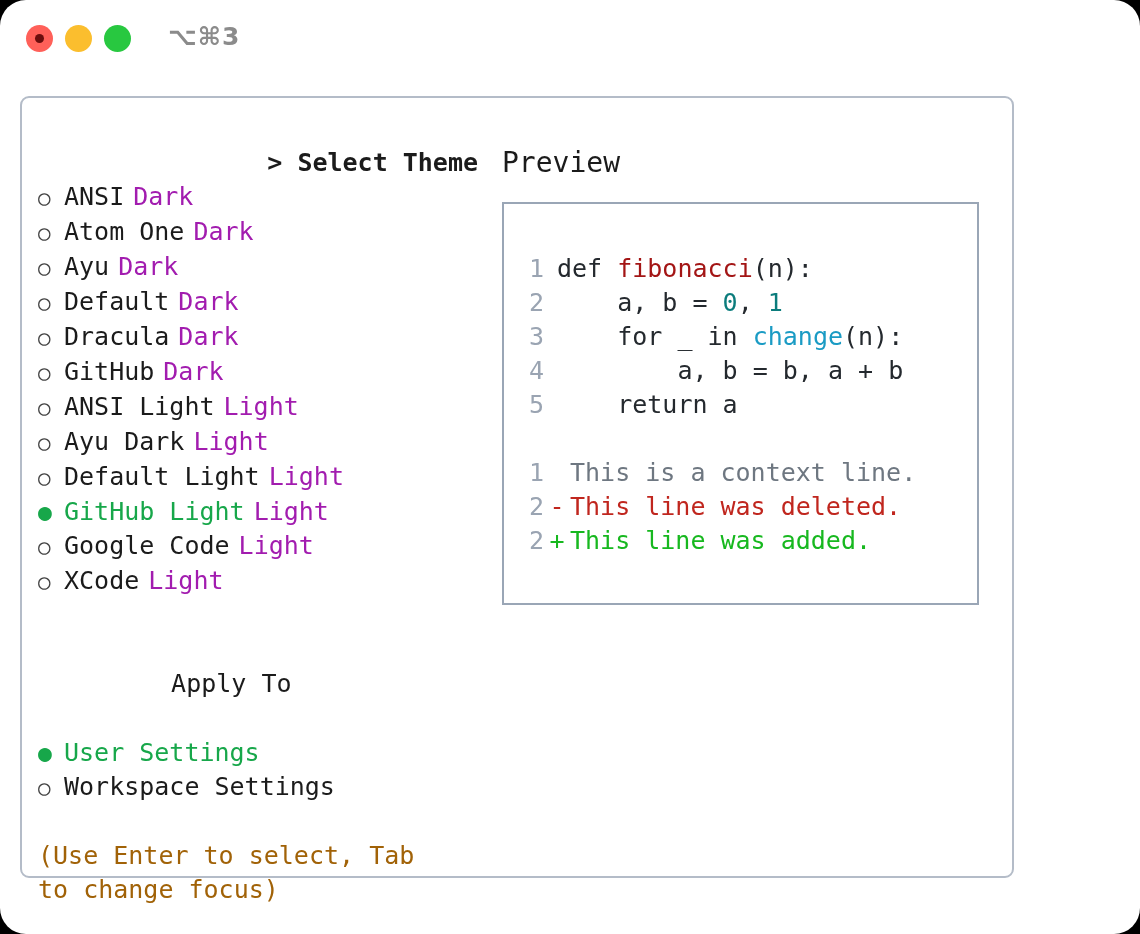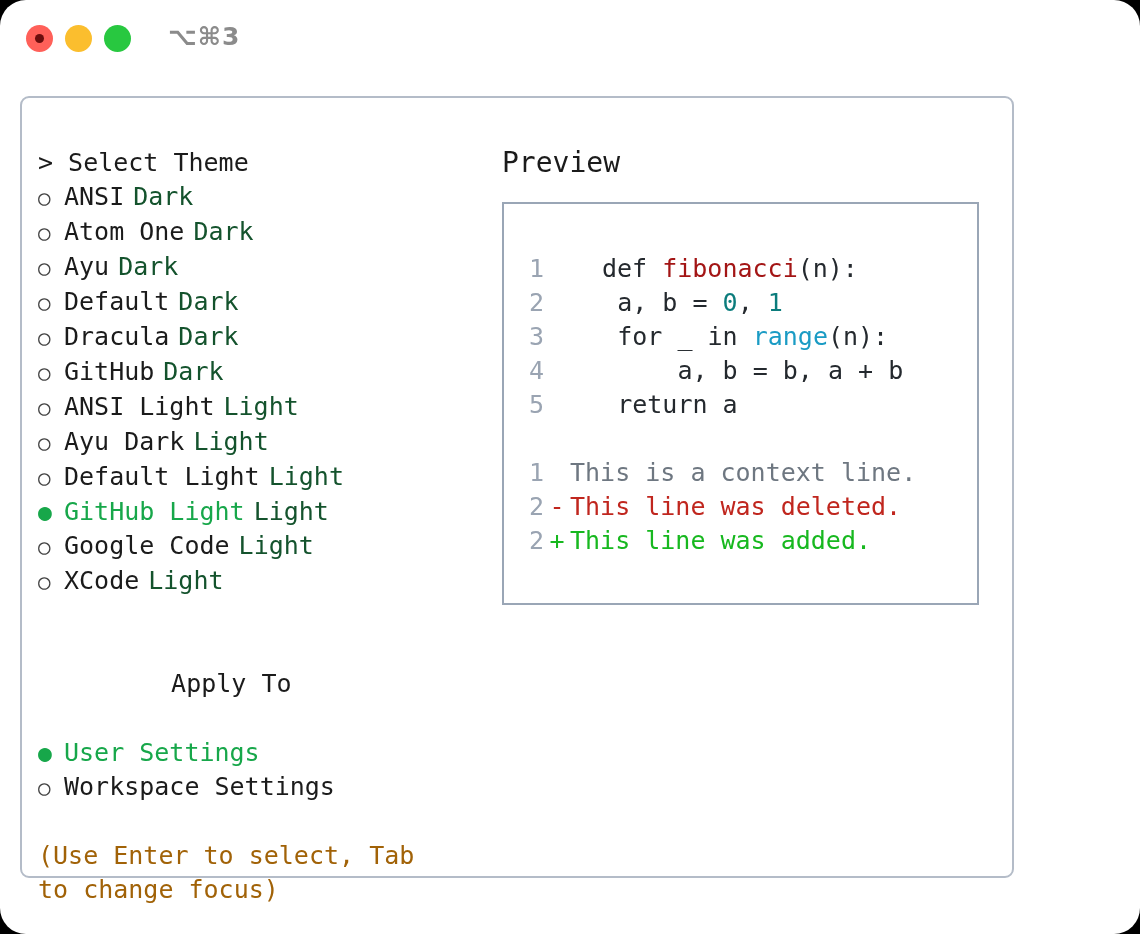--- a/index.html
+++ b/index.html
@@ -87,42 +87,42 @@
     top: 48px;
     width: 440px;
   }
 
   .panel-title {
     font-size: 25px;
     color: #1b1b1b;
     line-height: 34px;
     white-space: pre;
   }
-  .panel-title.bold { font-weight: normal; }
+  .panel-title.bold { font-weight: bold; text-align: right; }
 
   .opt-row {
     display: flex;
     align-items: baseline;
     line-height: 34px;
     font-size: 25px;
     white-space: pre;
   }
   .opt-marker {
     width: 26px;
     flex: 0 0 26px;
     font-size: 21px;
     color: #444444;
     line-height: 34px;
   }
   .opt-marker.sel { color: #17a74a; font-size: 23px; }
   .opt-marker.blank { color: transparent; }
   .opt-label { color: #1b1b1b; text-align: right; }
   .opt-label.sel { color: #17a74a; }
   .opt-kind {
-    color: #14532d;
+    color: #a21caf;
     margin-left: 9px;
   }
 
   .spacer-row { height: 34px; }
 
   .hint {
     font-size: 25px;
     line-height: 34px;
     color: #a16207;
     width: 412px;
@@ -166,21 +166,21 @@
     text-align: right;
     color: #9aa4b2;
     padding-right: 0;
   }
   .code-text {
     padding-left: 13px;
     color: #24292e;
   }
   .gap-line { height: 34px; }
 
-  .tok-def     { color: #24292e; margin-left: 45px; }
+  .tok-def     { color: #24292e; }
   .tok-fn      { color: #a31515; }
   .tok-num     { color: #0b7c7c; }
   .tok-builtin { color: #1a9bc4; }
   .tok-plain   { color: #24292e; }
 
   .diff-mark {
     width: 26px;
     flex: 0 0 26px;
     text-align: center;
     padding-left: 0;
@@ -240,21 +240,21 @@
       <div class="hint">(Use Enter to select, Tab to change focus)</div>
     </div>
 
     <div class="right-col">
       <div class="preview-heading">Preview</div>
 
       <div class="preview-panel">
         <div id="code-sample">
             <div class="code-line"><span class="ln">1</span><span class="code-text"><span class="tok-def">def </span><span class="tok-fn">fibonacci</span><span class="tok-plain">(n):</span></span></div>
             <div class="code-line"><span class="ln">2</span><span class="code-text"><span class="tok-plain">    a, b = </span><span class="tok-num">0</span><span class="tok-plain">, </span><span class="tok-num">1</span></span></div>
-            <div class="code-line"><span class="ln">3</span><span class="code-text"><span class="tok-plain">    for _ in </span><span class="tok-builtin">range</span><span class="tok-plain">(n):</span></span></div>
+            <div class="code-line"><span class="ln">3</span><span class="code-text"><span class="tok-plain">    for _ in </span><span class="tok-builtin">change</span><span class="tok-plain">(n):</span></span></div>
             <div class="code-line"><span class="ln">4</span><span class="code-text"><span class="tok-plain">        a, b = b, a + b</span></span></div>
             <div class="code-line"><span class="ln">5</span><span class="code-text"><span class="tok-plain">    return a</span></span></div>
           </div>
         <div class="gap-line"></div>
         <div id="diff-sample">
             <div class="code-line"><span class="ln">1</span><span class="diff-mark diff-ctx"> </span><span class="diff-ctx">This is a context line.</span></div>
             <div class="code-line"><span class="ln">2</span><span class="diff-mark diff-del">-</span><span class="diff-del">This line was deleted.</span></div>
             <div class="code-line"><span class="ln">2</span><span class="diff-mark diff-add">+</span><span class="diff-add">This line was added.</span></div>
           </div>
       </div>

